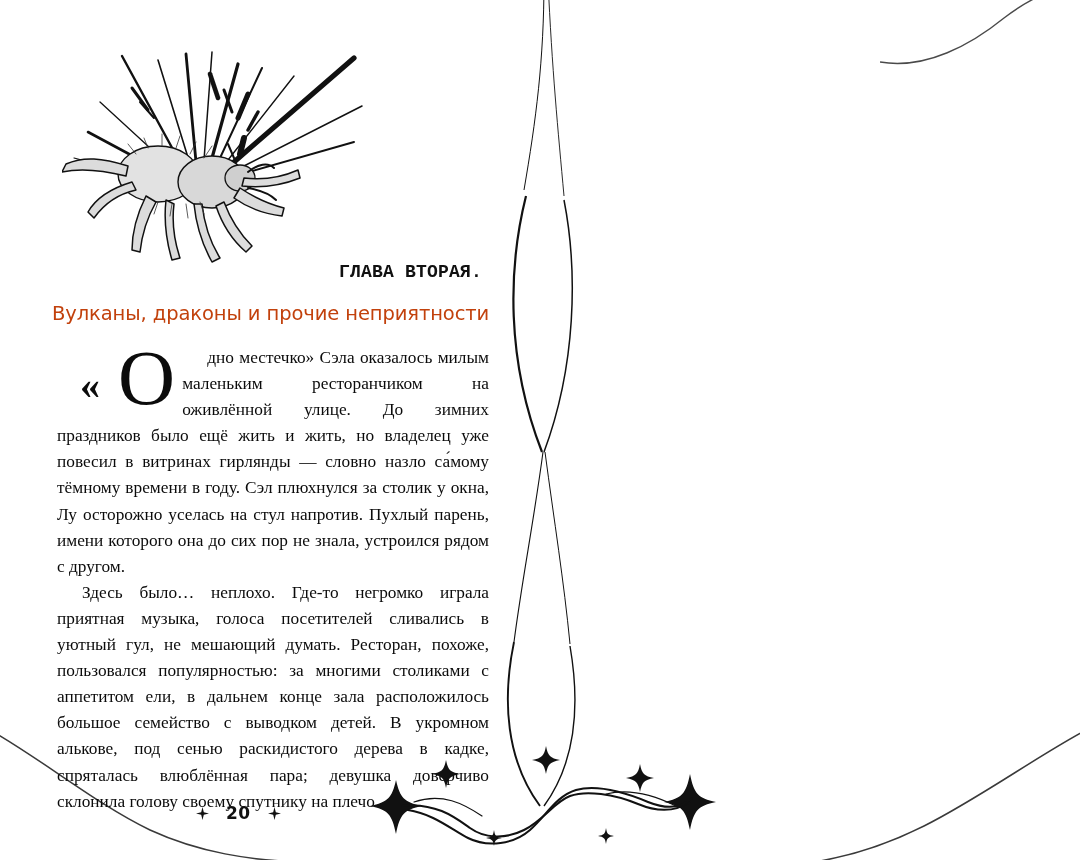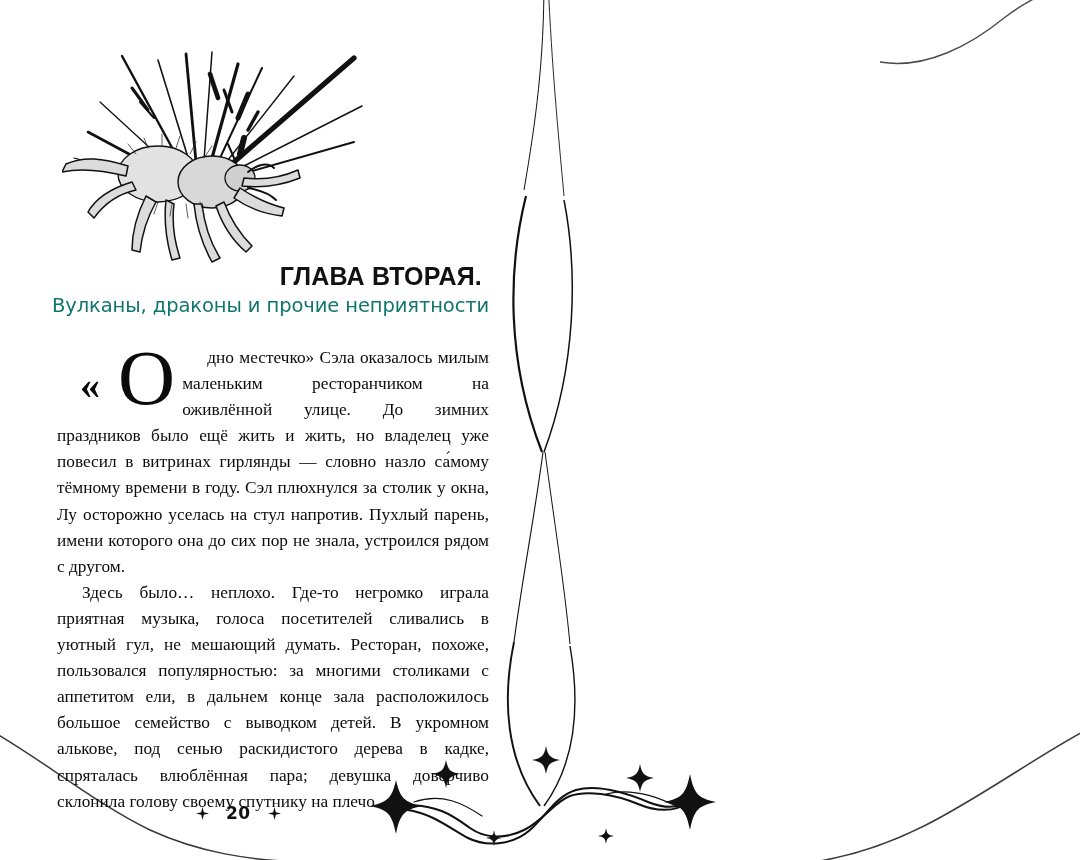--- a/index.html
+++ b/index.html
@@ -20,34 +20,34 @@
   .page-left{left:0;width:510px;}
   .page-right{left:570px;width:510px;}
 
   
   .illus{position:absolute;left:62px;top:46px;width:350px;height:235px;}
   .illus svg{display:block;width:100%;height:100%;}
 
   
   .chapter-head{position:absolute;right:28px;top:262px;width:430px;text-align:right;}
   .chapter-title{
-    font-family:Liberation Sans, sans-serif;
+    font-family:Liberation Mono, monospace;
     font-weight:700;
-    font-size:25px;
+    font-size:18px;
     letter-spacing:.2px;
     color:#111;
     line-height:1.12;
     white-space:nowrap;
   }
   .chapter-sub{
     font-family:"DejaVu Sans",sans-serif;
     font-weight:400;
     font-size:19.5px;
-    color:#0f766e;
-    margin-top:4px;
+    color:#c2410c;
+    margin-top:20px;
     letter-spacing:-.1px;
     white-space:nowrap;
   }
 
   
   .body-col{
     position:absolute;
     font-family:"Liberation Serif",serif;
     font-size:17.3px;
     line-height:26.1px;

